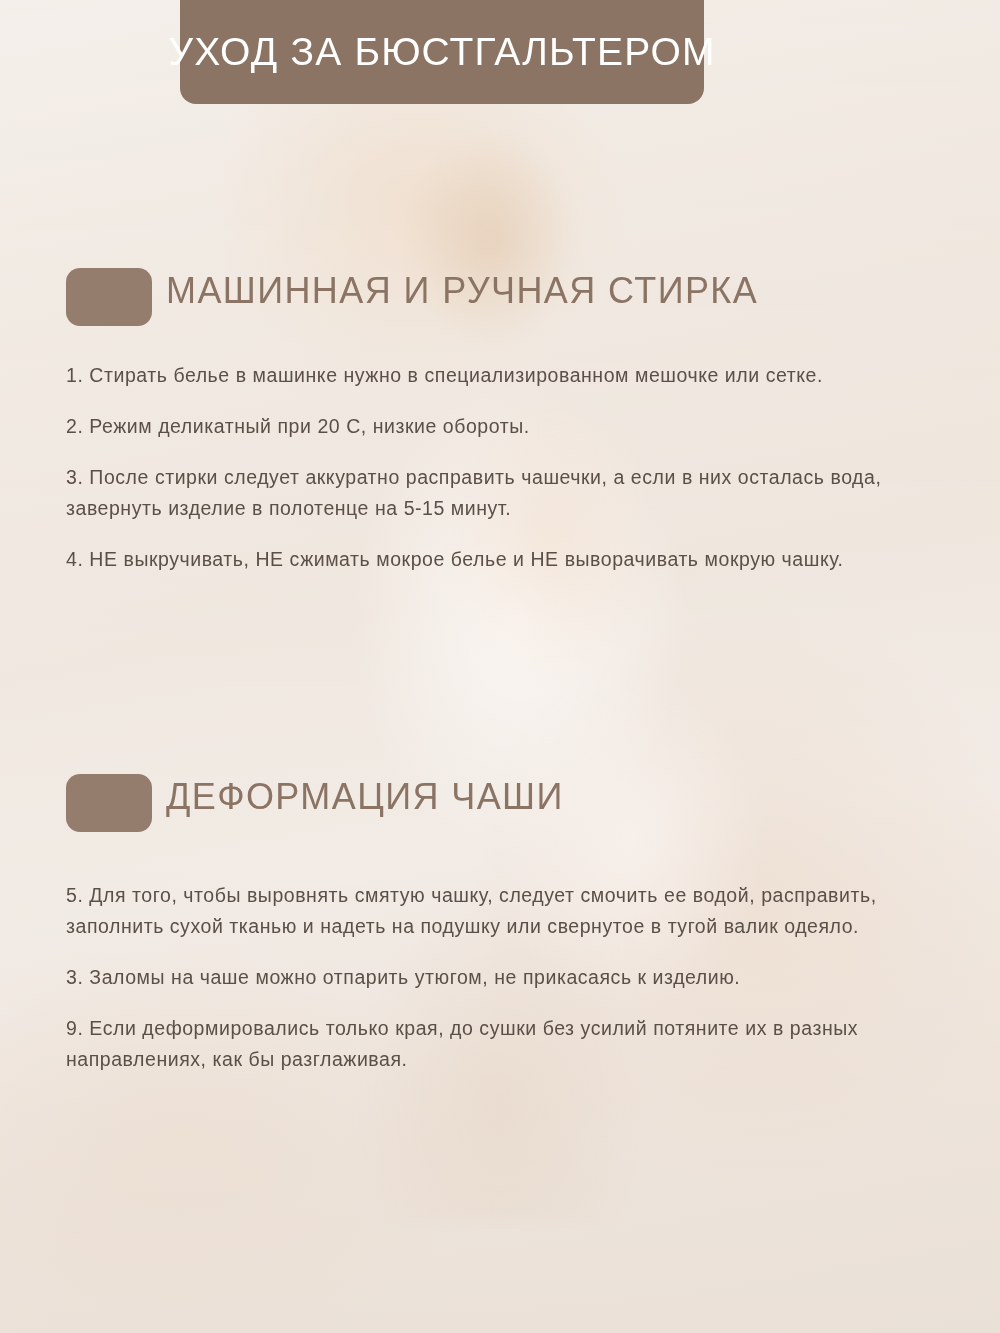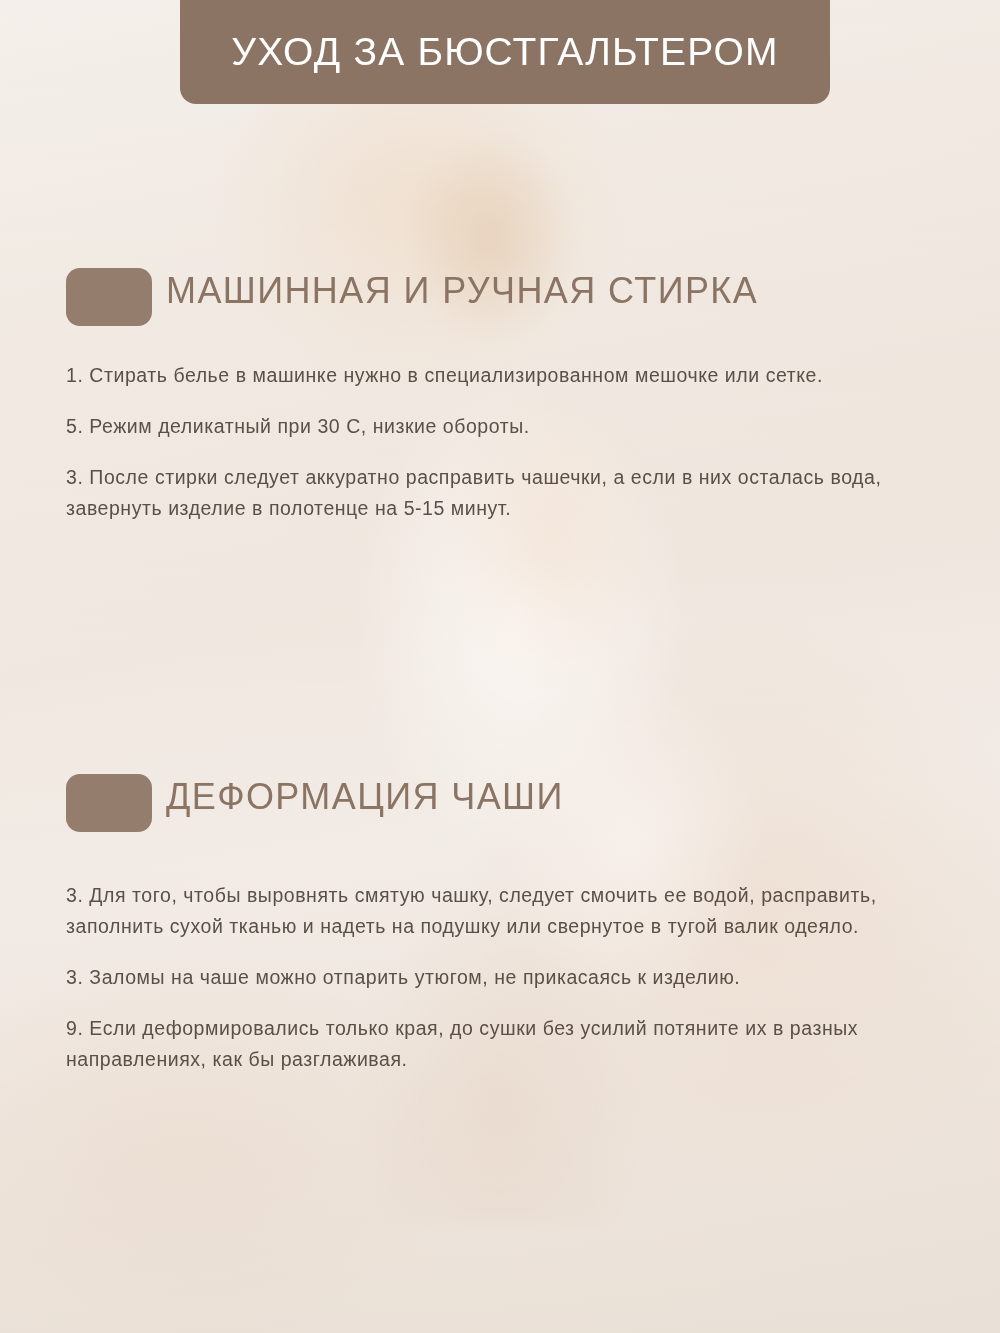--- a/index.html
+++ b/index.html
@@ -51,21 +51,21 @@
     position: absolute;
     inset: 0;
     background: linear-gradient(180deg, rgba(255,255,255,0.18) 0%, rgba(255,255,255,0.30) 30%, rgba(255,255,255,0.42) 60%, rgba(255,255,255,0.34) 100%);
   }
 
   
   .title-banner {
     position: absolute;
     left: 180px;
     top: 0;
-    width: 650px;
+    width: 524px;
     height: 104px;
     background: #8b7464;
     border-bottom-left-radius: 16px;
     border-bottom-right-radius: 16px;
     display: flex;
     align-items: center;
     justify-content: center;
   }
   .title-banner .title-text {
     color: #ffffff;
@@ -137,30 +137,31 @@
     <div class="title-text">УХОД ЗА БЮСТГАЛЬТЕРОМ</div>
   </div>
 
   <div class="section" id="section-0">
     <div class="section-head">
       <div class="head-chip"></div>
       <div class="head-title">МАШИННАЯ И РУЧНАЯ СТИРКА</div>
     </div>
     <div class="section-body">
       <p class="para">1. Стирать белье в машинке нужно в специализированном мешочке или сетке.</p>
-      <p class="para">5. Режим деликатный при 30 С, низкие обороты.</p>
+      <p class="para">2. Режим деликатный при 20 С, низкие обороты.</p>
       <p class="para">3. После стирки следует аккуратно расправить чашечки, а если в них осталась вода, завернуть изделие в полотенце на 5-15 минут.</p>
+      <p class="para">4. НЕ выкручивать, НЕ сжимать мокрое белье и НЕ выворачивать мокрую чашку.</p>
     </div>
   </div>
 
   <div class="section" id="section-1">
     <div class="section-head">
       <div class="head-chip"></div>
       <div class="head-title">ДЕФОРМАЦИЯ ЧАШИ</div>
     </div>
     <div class="section-body">
-      <p class="para">3. Для того, чтобы выровнять смятую чашку, следует смочить ее водой, расправить, заполнить сухой тканью и надеть на подушку или свернутое в тугой валик одеяло.</p>
+      <p class="para">5. Для того, чтобы выровнять смятую чашку, следует смочить ее водой, расправить, заполнить сухой тканью и надеть на подушку или свернутое в тугой валик одеяло.</p>
       <p class="para">3. Заломы на чаше можно отпарить утюгом, не прикасаясь к изделию.</p>
       <p class="para">9. Если деформировались только края, до сушки без усилий потяните их в разных направлениях, как бы разглаживая.</p>
     </div>
   </div>
 
 </div>
 
 </body></html>

